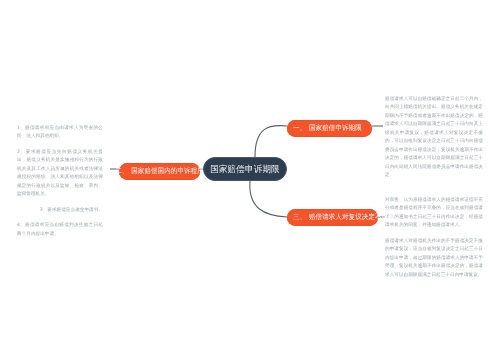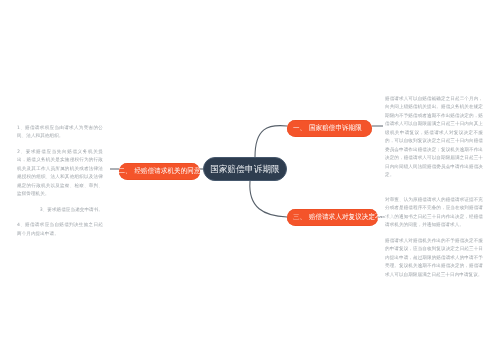--- a/index.html
+++ b/index.html
@@ -121,21 +121,21 @@
     <path d="M378,217 L385,217" stroke="#58616b" stroke-width="1" fill="none"></path>
     <path d="M119,169 L110,169" stroke="#58616b" stroke-width="1" fill="none"></path>
   </svg>
 
   <div class="root-node">
     <span class="root-label">国家赔偿申诉期限</span>
   </div>
 
   <div class="branch" id="branch-left">
     <span class="num">二、</span>
-    <span class="btext">经赔偿请求机关的同意</span>
+    <span class="btext">国家赔偿国内的申诉程序</span>
   </div>
 
   <div class="branch" id="branch-top">
     <span class="num">一、</span>
     <span class="btext">国家赔偿申诉期限</span>
   </div>
 
   <div class="branch" id="branch-bot">
     <span class="num">三、</span>
     <span class="btext">赔偿请求人对复议决定不服的</span>

